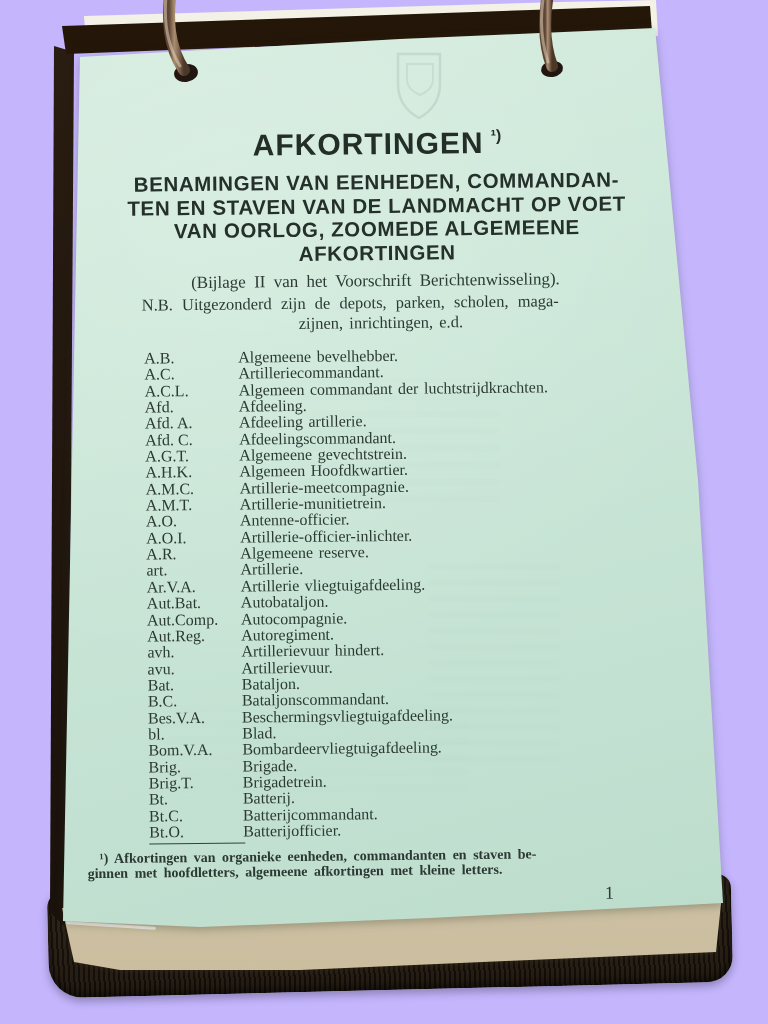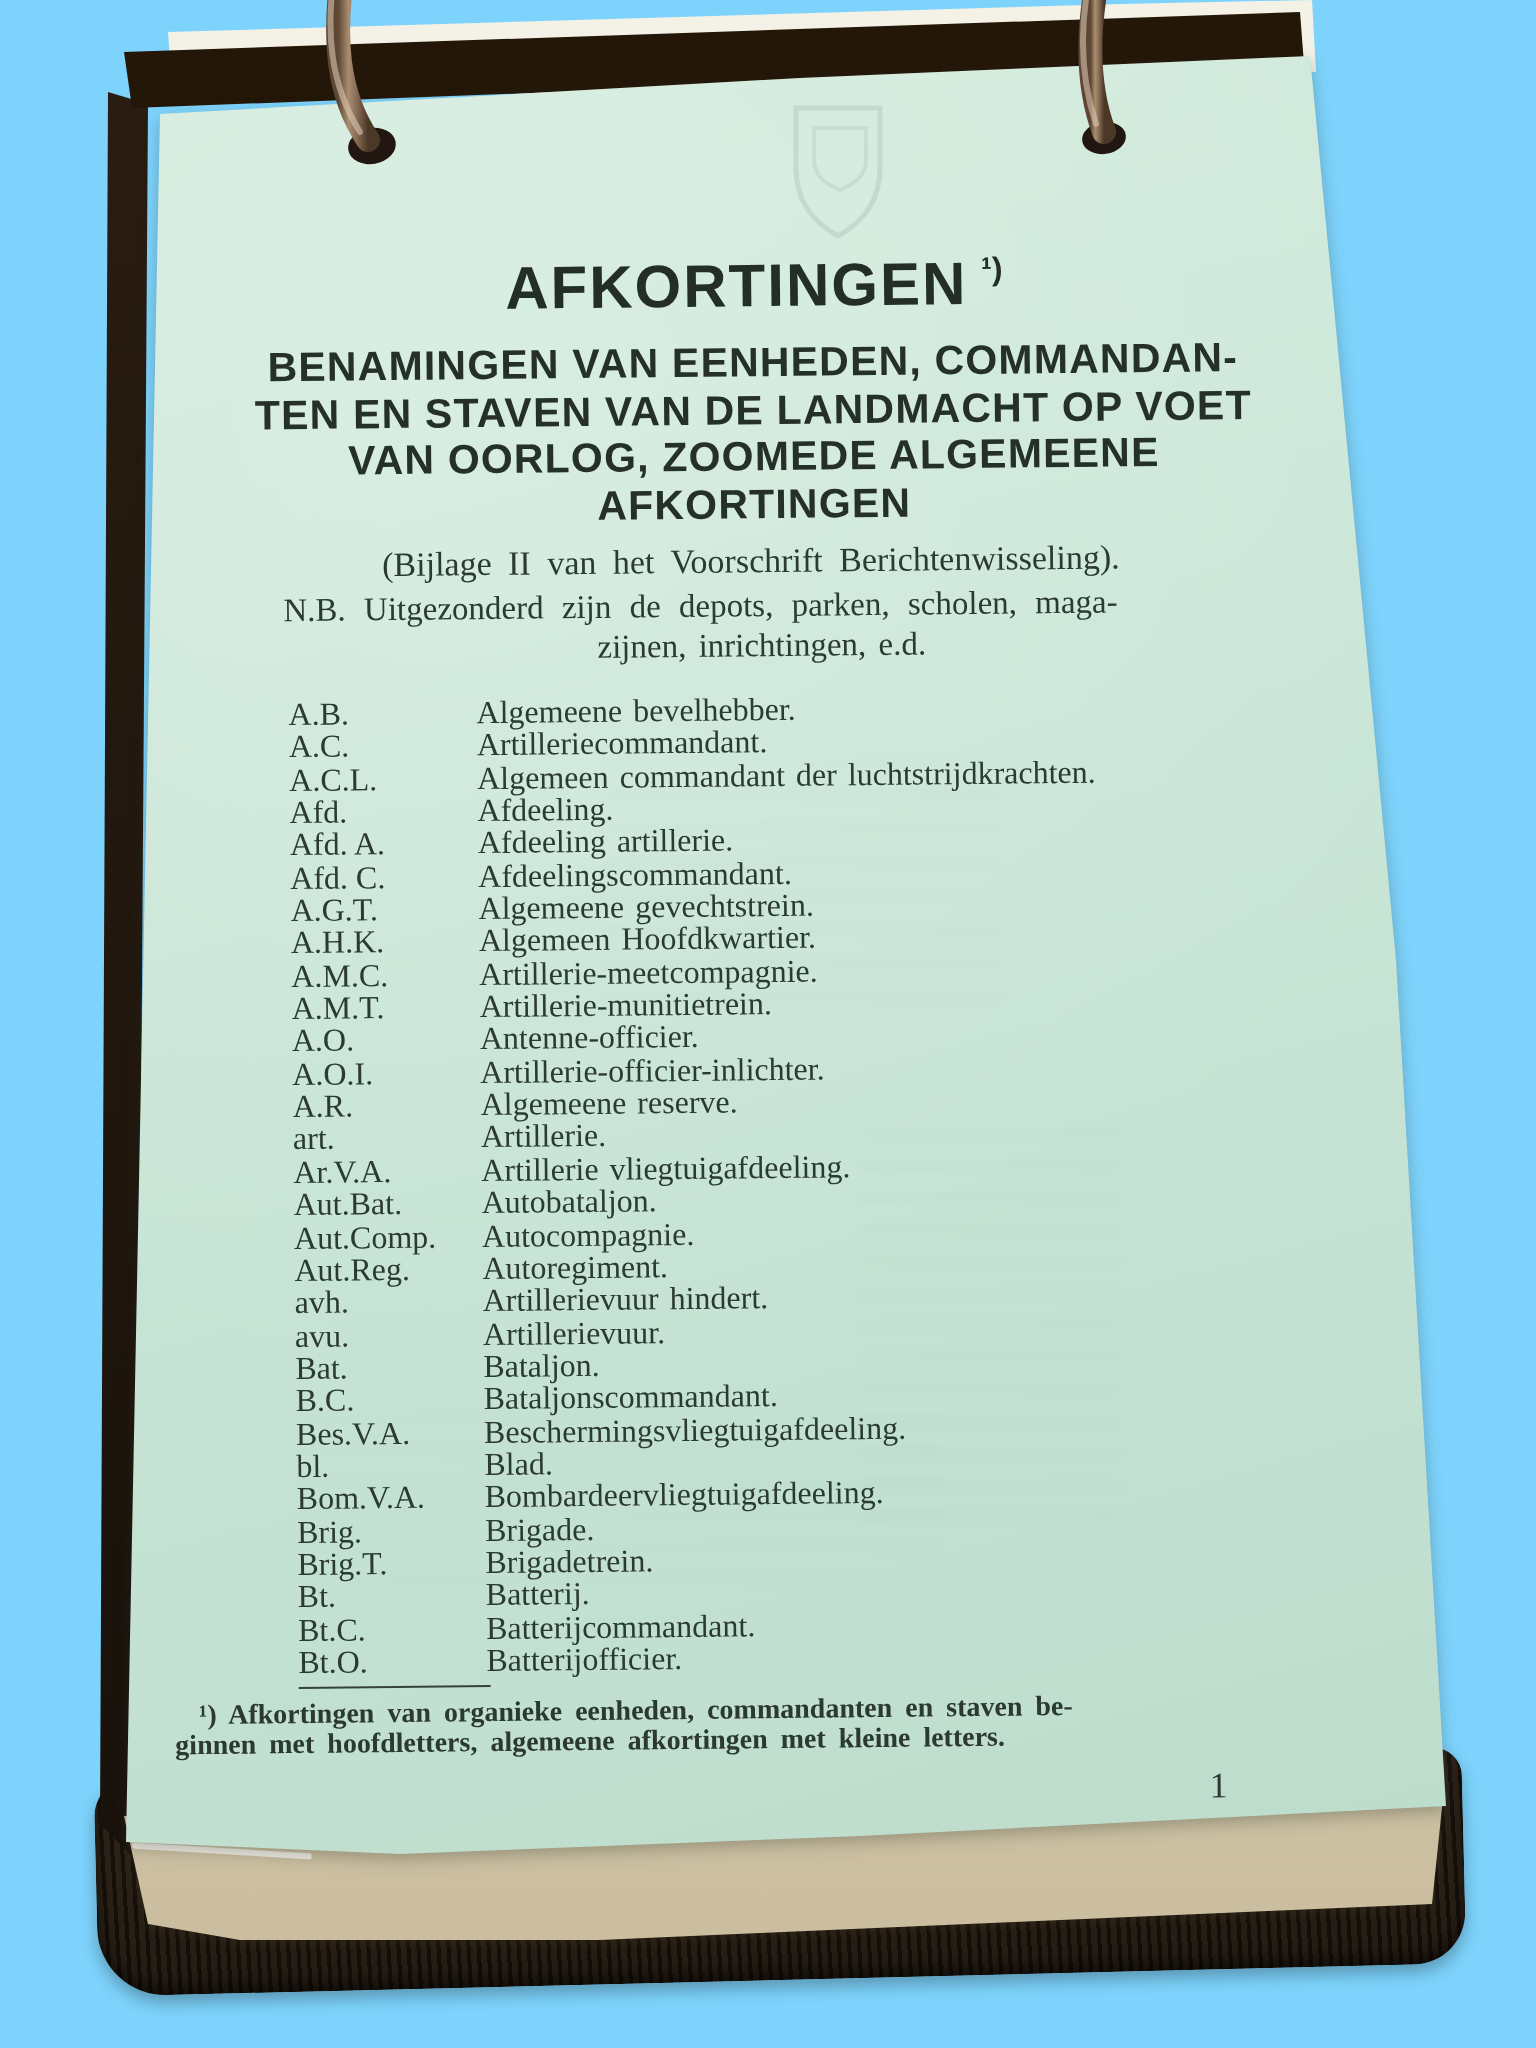--- a/index.html
+++ b/index.html
@@ -1,17 +1,17 @@
 <!DOCTYPE html>
 <html style="--paper: #c9e5d7; --ink: #2c3a34; --cover: #1d150d;"><head>
 <meta charset="utf-8">
 <style>
   html,body{margin:0;padding:0;background:#ffffff;}
   .scene{position:relative;width:768px;height:1024px;overflow:hidden;
-         font-family:"Liberation Serif",serif;background:#7dd3fc;}
+         font-family:"Liberation Serif",serif;background:#c4b5fd;}
   .layer{position:absolute;left:0;top:0;width:768px;height:1024px;pointer-events:none;}
 
   
   .cover{position:absolute;left:48px;top:882px;width:684px;height:108px;
          background:
            repeating-linear-gradient(88deg, rgba(5,3,2,.45) 0 2px, rgba(70,58,44,.18) 2px 5px),
            linear-gradient(180deg,#2b2118,#1d150d);
          border-radius:18px 14px 26px 34px;
          transform:rotate(-1.4deg);
          box-shadow:0 4px 8px rgba(0,0,0,.28), inset 0 -4px 8px rgba(0,0,0,.5);}

